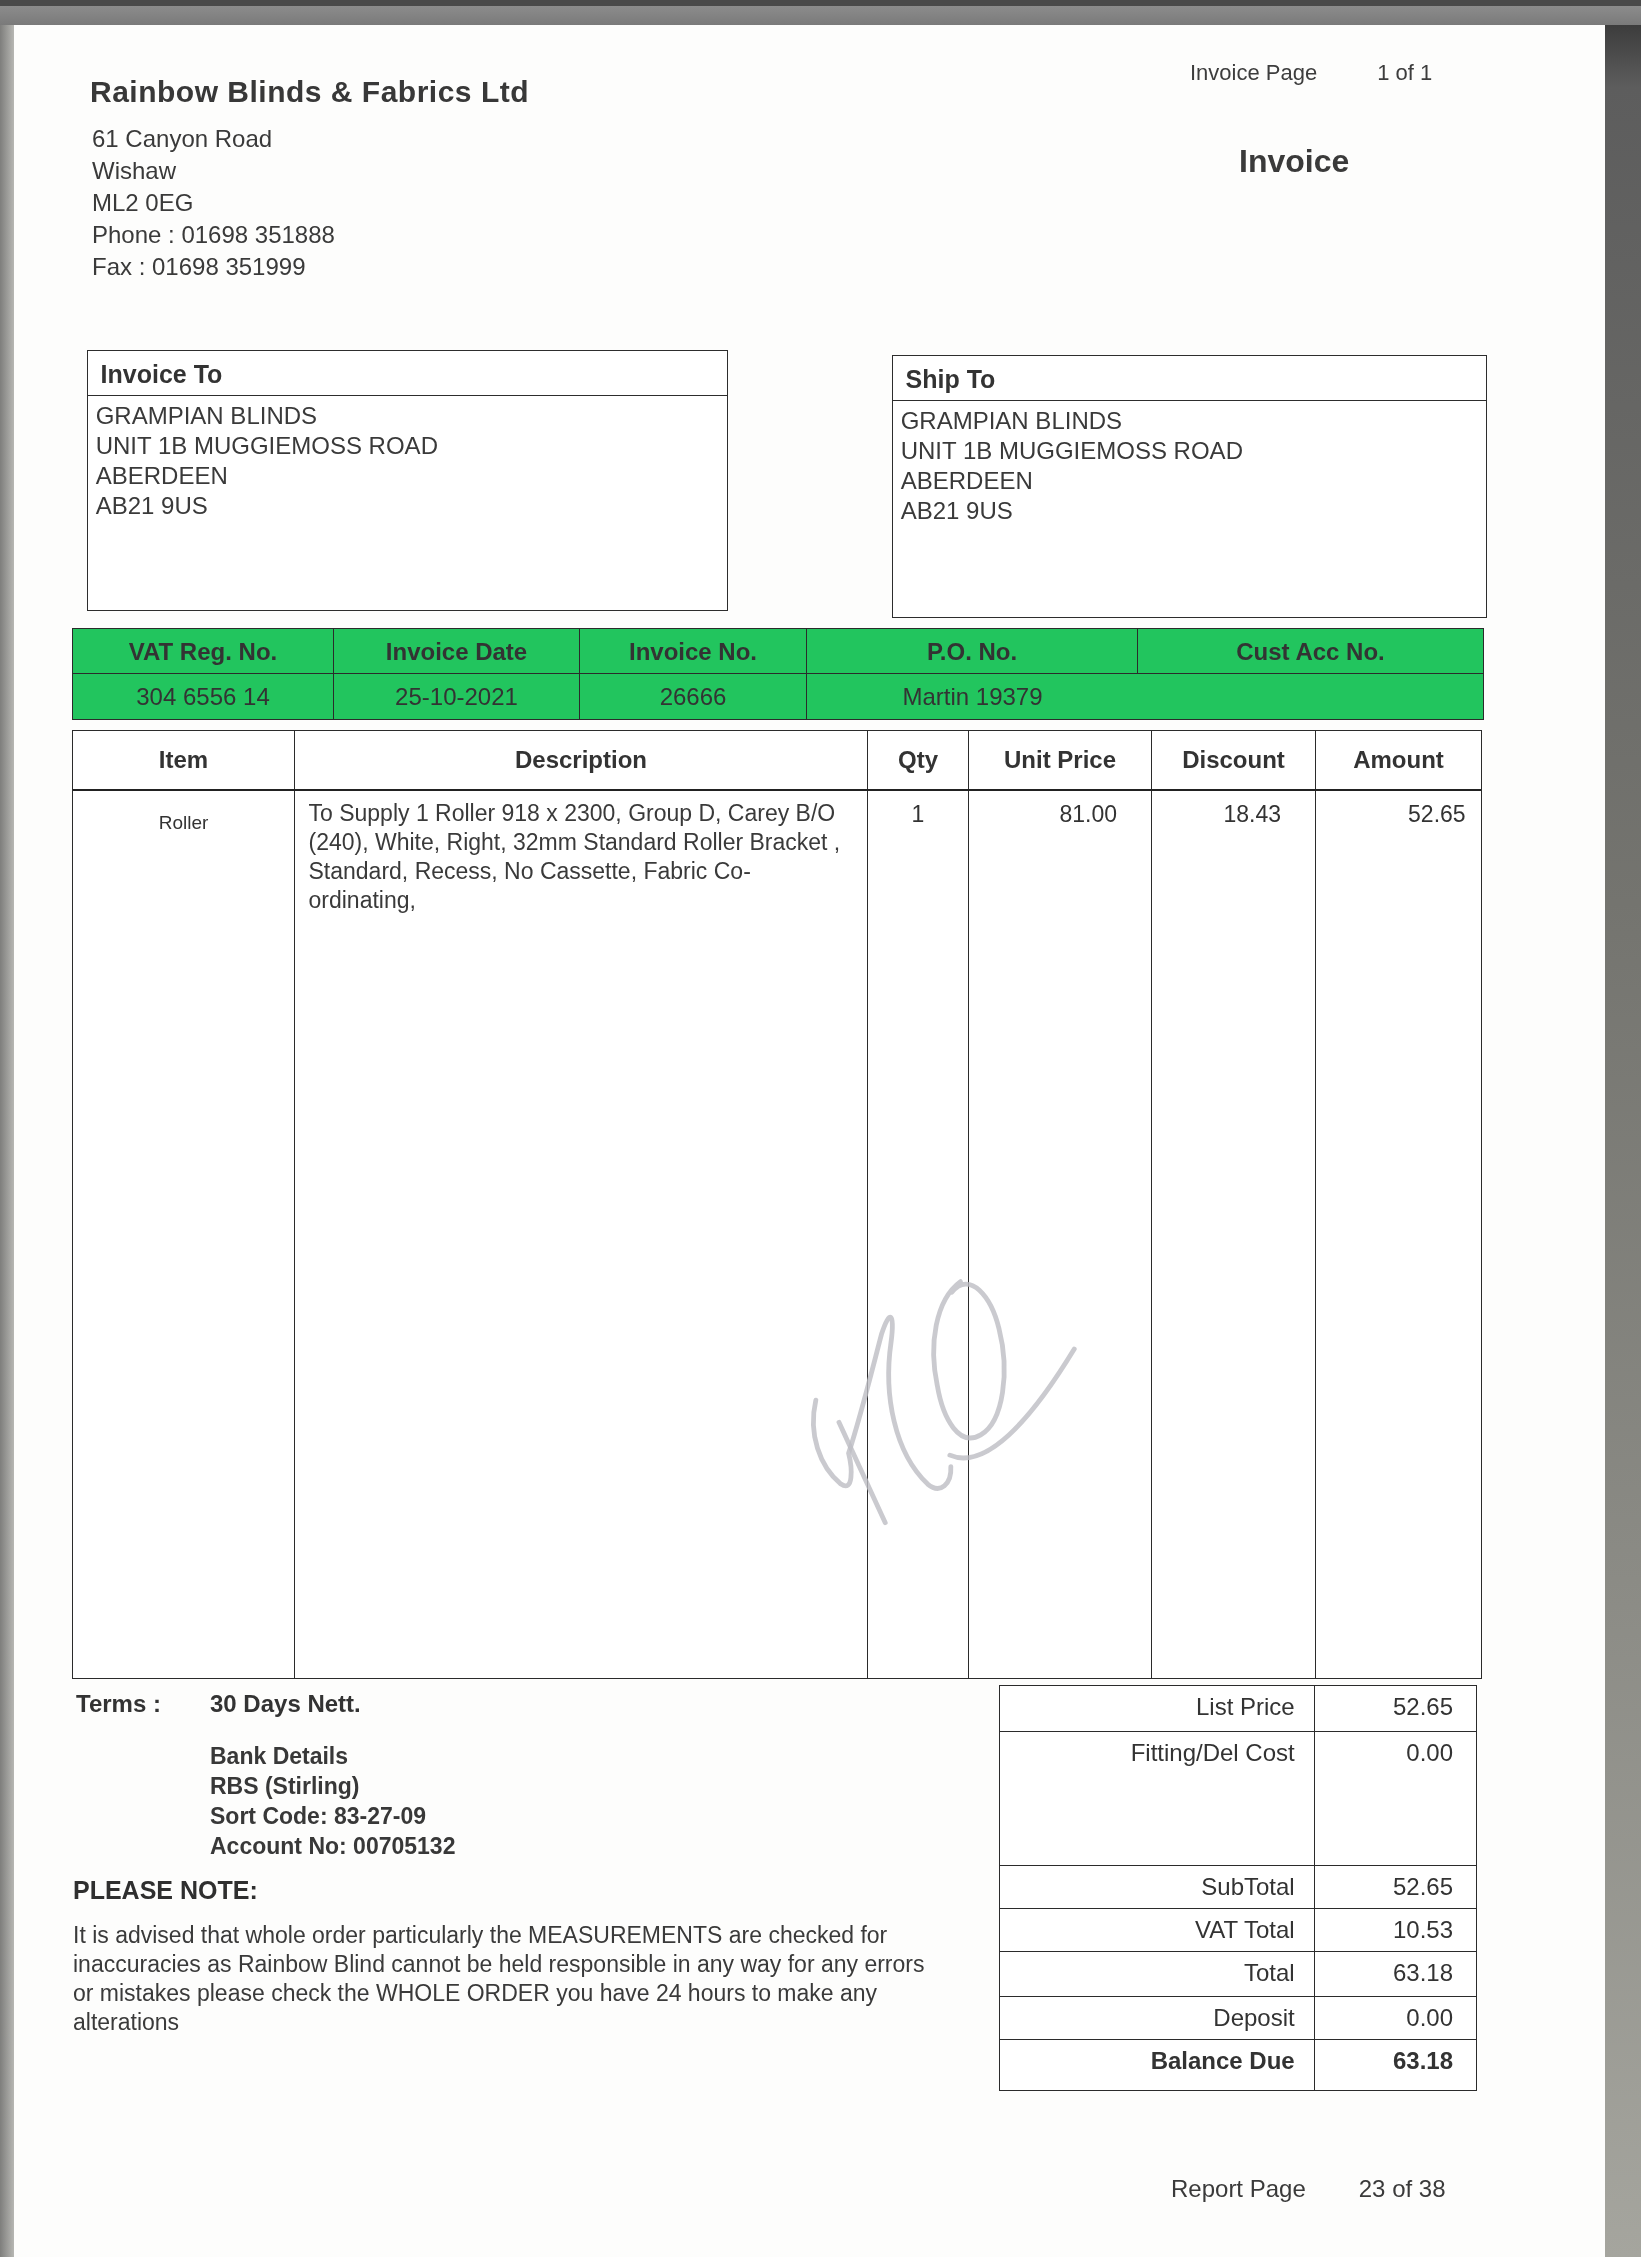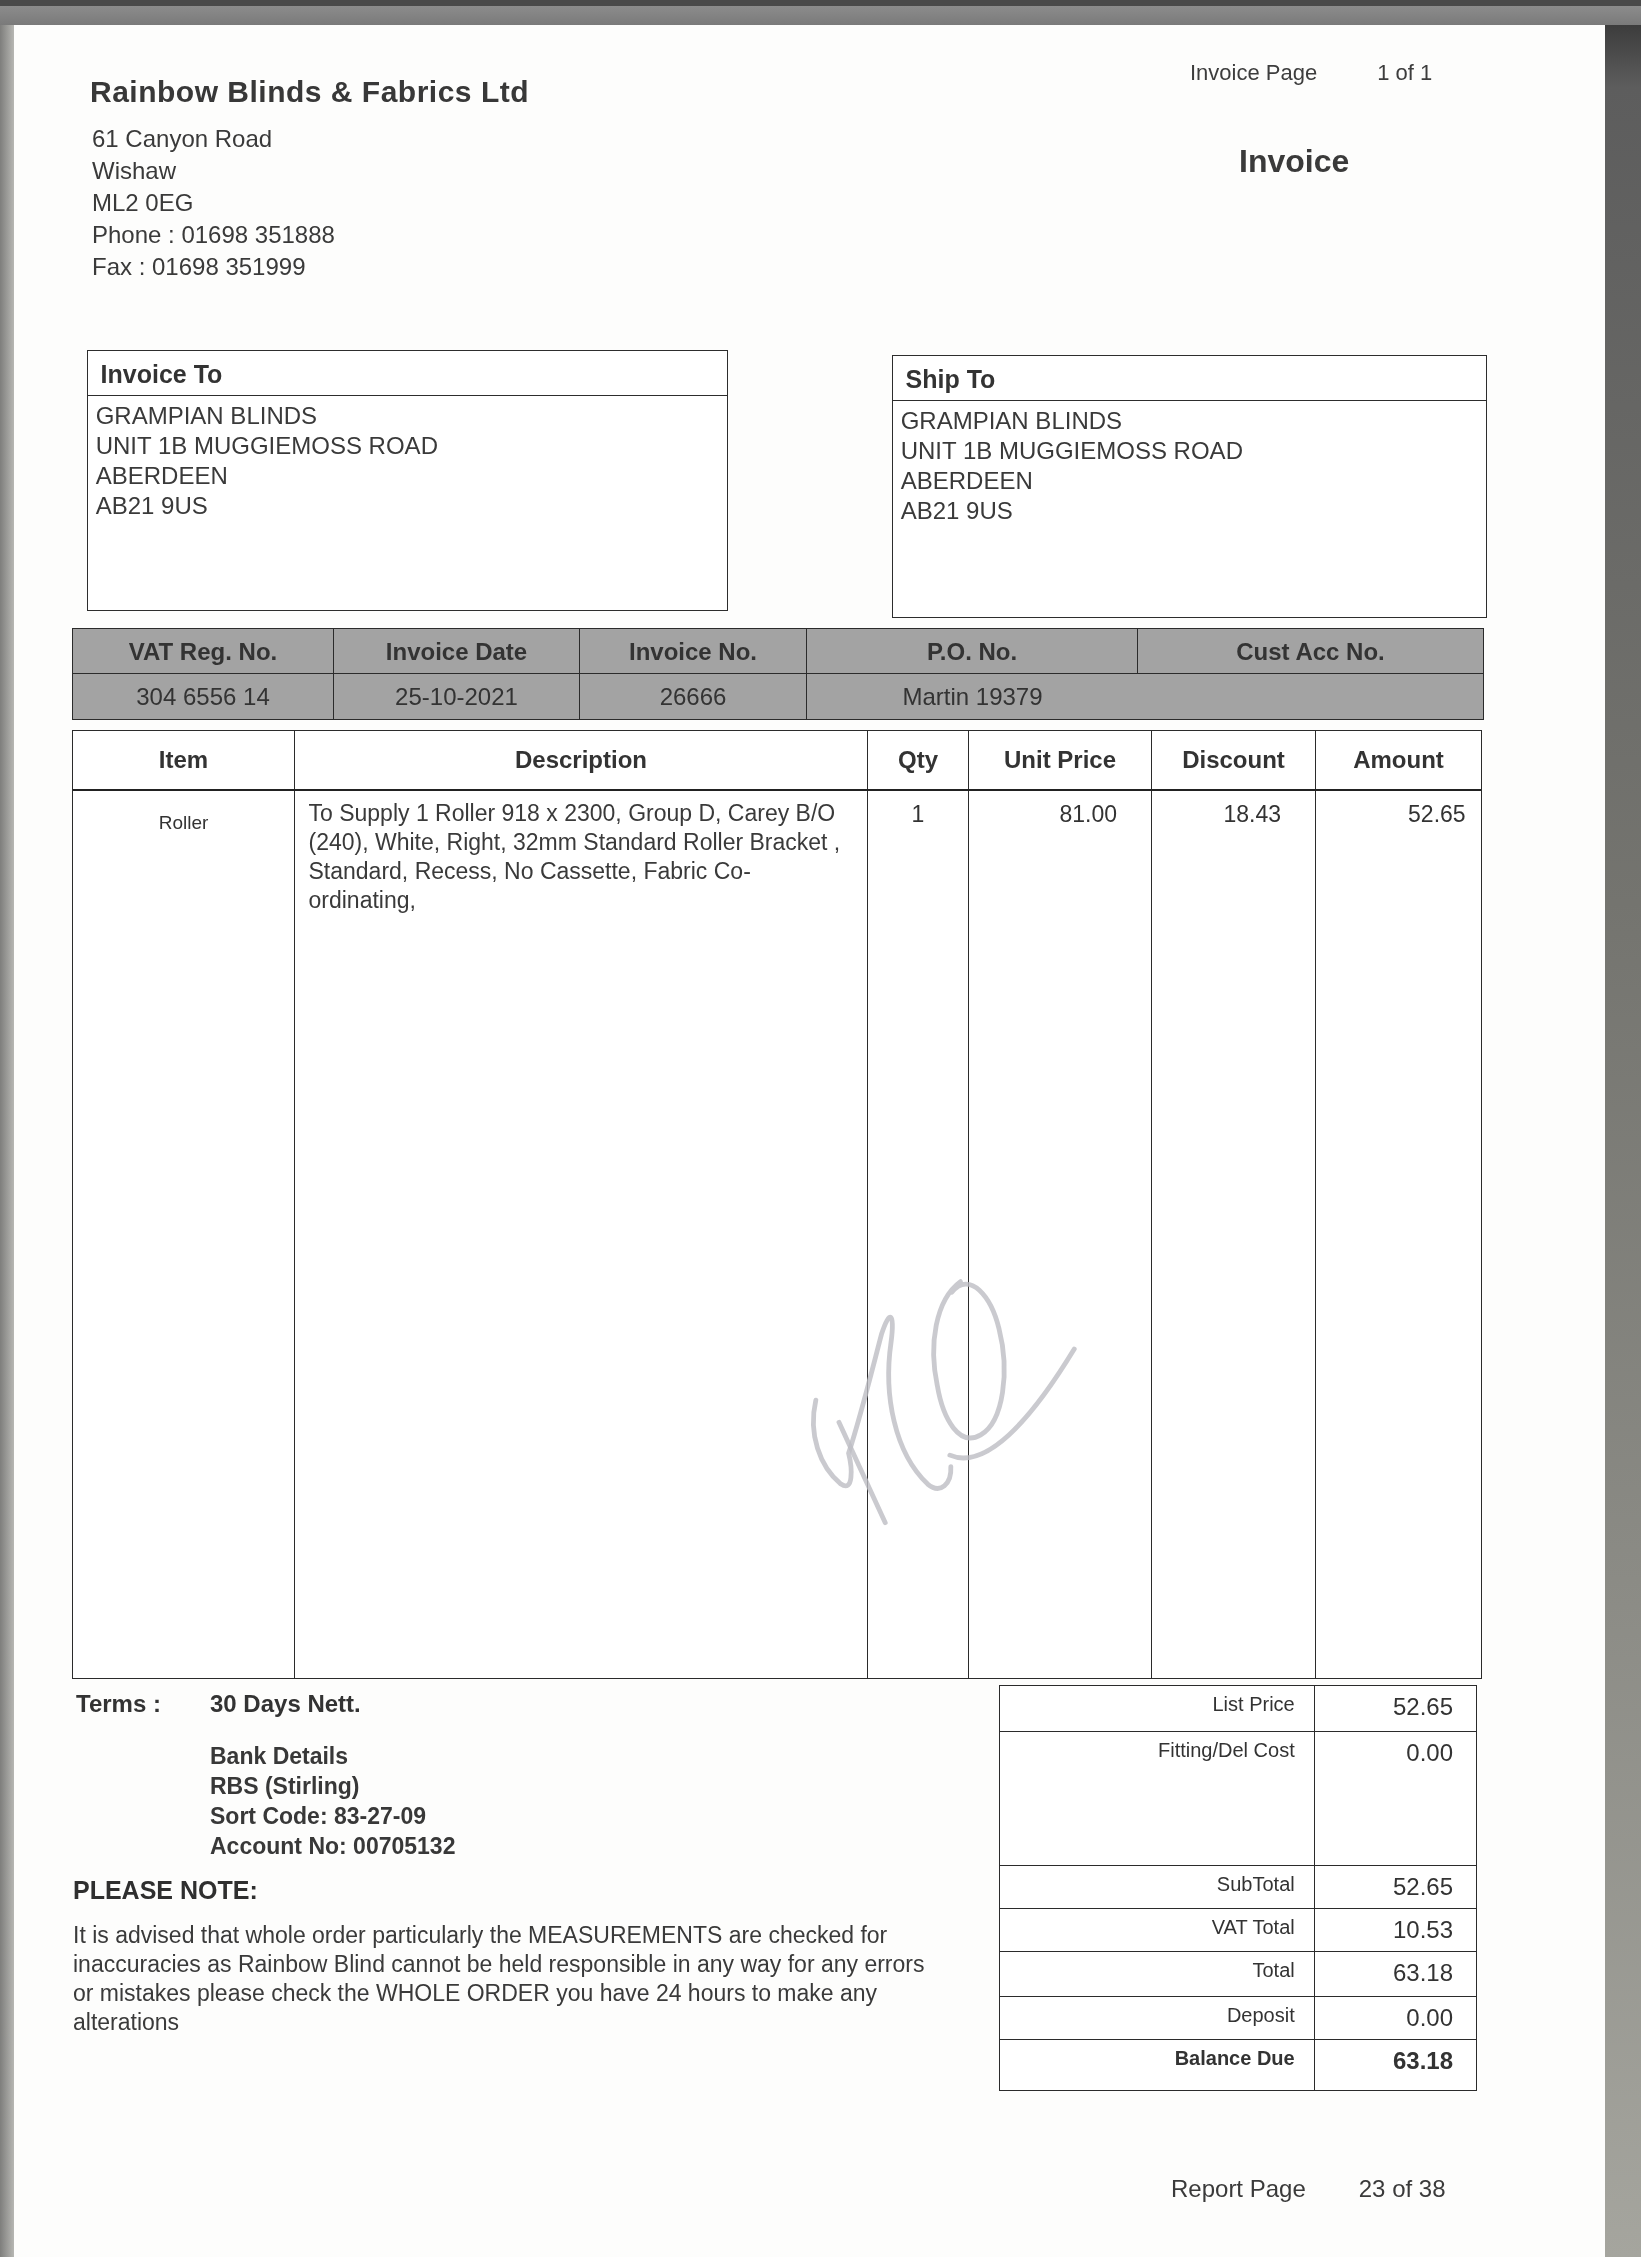--- a/index.html
+++ b/index.html
@@ -32,21 +32,21 @@
   .pageline{display:flex;gap:60px;font-size:22px;color:#3d3d3d;}
   .doctitle{font-size:32px;font-weight:bold;color:#3a3a3a;}
 
   
   .box{border:1.9px solid #2d2d2d;background:#fff;}
   .box .box-title{font-size:25px;font-weight:bold;padding:8.7px 12.6px 6.8px 12.6px;
     border-bottom:1.9px solid #2d2d2d;color:#333;}
   .box .box-body{padding:4.8px 7.7px;font-size:24px;line-height:30px;color:#3a3a3a;}
 
   
-  .meta{display:flex;flex-direction:column;border:1.9px solid #2b2b2b;background:#a3a3a3;}
+  .meta{display:flex;flex-direction:column;border:1.9px solid #2b2b2b;background:#22c55e;}
   .meta-row{display:flex;}
   .meta-row.hdr{border-bottom:1.9px solid #2b2b2b;font-weight:bold;}
   .meta-cell{box-sizing:border-box;text-align:center;font-size:24px;padding:8.7px 3.9px 7.7px 3.9px;
     border-right:1.9px solid #2b2b2b;color:#333;}
   .meta-cell:last-child{border-right:none;}
   .mc0{width:261px;} .mc1{width:246px;} .mc2{width:227px;} .mc3{width:331px;} .mc4{width:337px;flex:1;}
 
   
   .items{border:1.9px solid #2b2b2b;background:#fff;box-sizing:border-box;}
   .items-hdr{display:flex;height:58px;border-bottom:2.9px solid #222;font-weight:bold;}
@@ -74,21 +74,21 @@
   
   .signbox{border:1.9px solid #2d2d2d;background:#fff;}
   .signbox .lbl{font-size:24px;color:#3a3a3a;position:absolute;left:21px;}
   .sigline{position:absolute;left:106px;width:494px;border-bottom:1.9px solid #333;}
 
   
   .totals{border:1.9px solid #2b2b2b;background:#fff;display:flex;flex-direction:column;box-sizing:border-box;}
   .trow{display:flex;border-bottom:1.9px solid #2b2b2b;}
   .trow:last-child{border-bottom:none;}
   .tlabel{width:315px;box-sizing:border-box;border-right:1.9px solid #2b2b2b;
-    text-align:right;padding:6.8px 19.3px 0 3.9px;font-size:20px;color:#333;}
+    text-align:right;padding:6.8px 19.3px 0 3.9px;font-size:24px;color:#333;}
   .tvalue{flex:1;text-align:right;padding:6.8px 23px 0 3.9px;font-size:24px;color:#333;}
   .t-h47{height:45px;} .t-h138{height:133px;} .t-h44{height:42px;} .t-h46{height:44px;} .t-h52{height:50px;}
   .trow.bold .tlabel,.trow.bold .tvalue{font-weight:bold;}
 
   .footerline{display:flex;gap:53px;font-size:24px;color:#3a3a3a;}
 </style>
 </head>
 <body>
 
 <div class="page">

